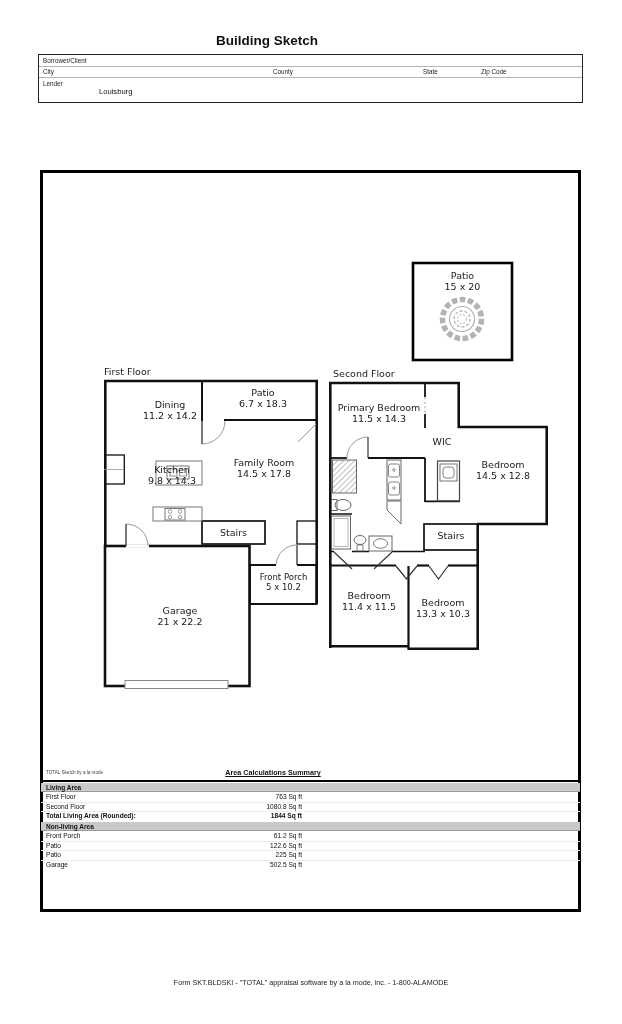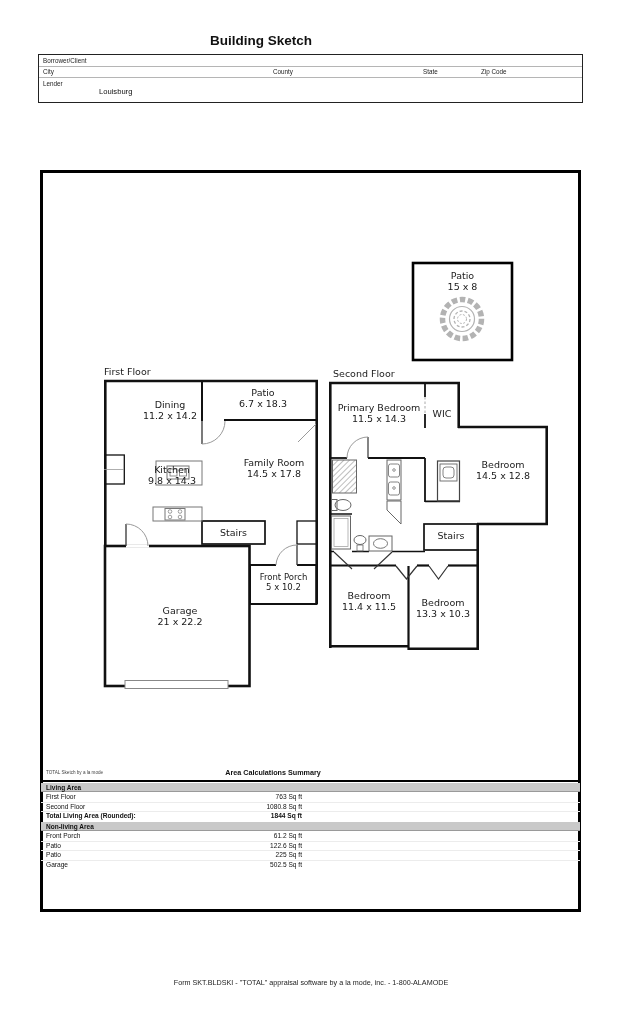--- a/index.html
+++ b/index.html
@@ -1,38 +1,38 @@
 <!DOCTYPE html>
 <html><head>
 <meta charset="utf-8">
 <style>
   html,body{margin:0;padding:0;background:#fff;}
   .page{position:relative;width:622px;height:1024px;background:#fff;overflow:hidden;
         font-family:"Liberation Sans",sans-serif;color:#111;}
   .abs{position:absolute;}
   
-  .doc-title{left:0;top:33px;width:522px;text-align:center;font-size:13.5px;font-weight:bold;
+  .doc-title{left:6px;top:33px;width:522px;text-align:center;font-size:13.5px;font-weight:bold;
              font-family:"Liberation Sans",sans-serif;}
   
   .hdr-table{left:38px;top:54px;width:545px;height:49px;border:1.4px solid #222;box-sizing:border-box;}
   .hdr-row{position:relative;width:100%;height:11.6px;border-bottom:1px solid #b5b5b5;box-sizing:border-box;}
   .hdr-row:last-child{border-bottom:none;}
   .hdr-label{position:absolute;left:4px;top:1.5px;font-size:6.3px;color:#222;}
   .hdr-value{position:absolute;top:1.5px;font-size:7.6px;color:#111;}
   
   .sketch-box{left:40px;top:170px;width:535px;height:736px;border:3px solid #000;}
   
   .plan-label{font-family:"DejaVu Sans",sans-serif;font-size:9.5px;line-height:1.18;color:#1a1a1a;
               text-align:center;}
   .plan-title{font-family:"DejaVu Sans",sans-serif;font-size:9.5px;color:#1a1a1a;text-align:left;}
   .small-label{font-size:8.5px;}
-  .wic-label{font-size:9.5px;}
+  .wic-label{font-size:9.5px;margin-top:28px;}
   
   .sum-watermark{left:46px;top:770px;font-size:4.6px;color:#444;}
-  .sum-title{left:40px;top:768px;width:466px;text-align:center;font-size:7.2px;font-weight:bold;}
+  .sum-title{left:40px;top:768px;width:466px;text-align:center;font-size:7.2px;font-weight:bold;text-decoration:underline;}
   .sum-thickline{left:41px;top:779.5px;width:539px;height:2.4px;background:#000;}
   .sum-bar{left:41px;width:539px;height:9px;background:#c9c9c9;border-bottom:1px solid #9a9a9a;box-sizing:border-box;}
   .sum-bar span{position:absolute;left:5px;top:1px;font-size:6.5px;font-weight:bold;color:#111;}
   .srow-label{left:46px;font-size:6.6px;color:#111;}
   .srow-value{left:160px;width:142px;text-align:right;font-size:6.6px;color:#111;}
   .srow-line{left:41px;width:539px;height:1px;background:#ececec;}
   .bold{font-weight:bold;}
   
   .footer{left:0;top:978px;width:622px;text-align:center;font-size:7.2px;color:#222;}
   svg.linework{position:absolute;left:0;top:0;pointer-events:none;}
@@ -192,21 +192,21 @@
   <div class="abs plan-title" style="left:104px;top:366px;">First Floor</div>
 
   <div class="abs plan-label" style="left:122px;top:399px;width:96px;text-align:center;">
     <div>Dining</div>
     <div>11.2 x 14.2</div>
   </div>
   <div class="abs plan-label" style="left:210px;top:387px;width:106px;">
     <div>Patio</div>
     <div>6.7 x 18.3</div>
   </div>
-  <div class="abs plan-label" style="left:218px;top:457px;width:112px;">
+  <div class="abs plan-label" style="left:208px;top:457px;width:112px;">
     <div>Family Room</div>
     <div>14.5 x 17.8</div>
   </div>
   <div class="abs plan-label" style="left:128px;top:464px;width:88px;">
     <div>Kitchen</div>
     <div>9.8 x 14.3</div>
   </div>
   <div class="abs plan-label" style="left:202px;top:527px;width:63px;">Stairs</div>
   <div class="abs plan-label" style="left:128px;top:605px;width:104px;">
     <div>Garage</div>
@@ -232,21 +232,21 @@
   <div class="abs plan-label" style="left:329px;top:590px;width:80px;">
     <div>Bedroom</div>
     <div>11.4 x 11.5</div>
   </div>
   <div class="abs plan-label" style="left:406px;top:597px;width:74px;">
     <div>Bedroom</div>
     <div>13.3 x 10.3</div>
   </div>
   <div class="abs plan-label" style="left:413px;top:270px;width:99px;">
     <div>Patio</div>
-    <div>15 x 8</div>
+    <div>15 x 20</div>
   </div>
 
   <div class="abs sum-watermark">TOTAL Sketch by a la mode</div>
   <div class="abs sum-title">Area Calculations Summary</div>
   <div class="abs sum-thickline"></div>
 
   <div class="abs sum-bar" style="top:782.5px;">
     <span>Living Area</span>
   </div>
   <div class="abs srow-label" style="top:793px;">First Floor</div>

